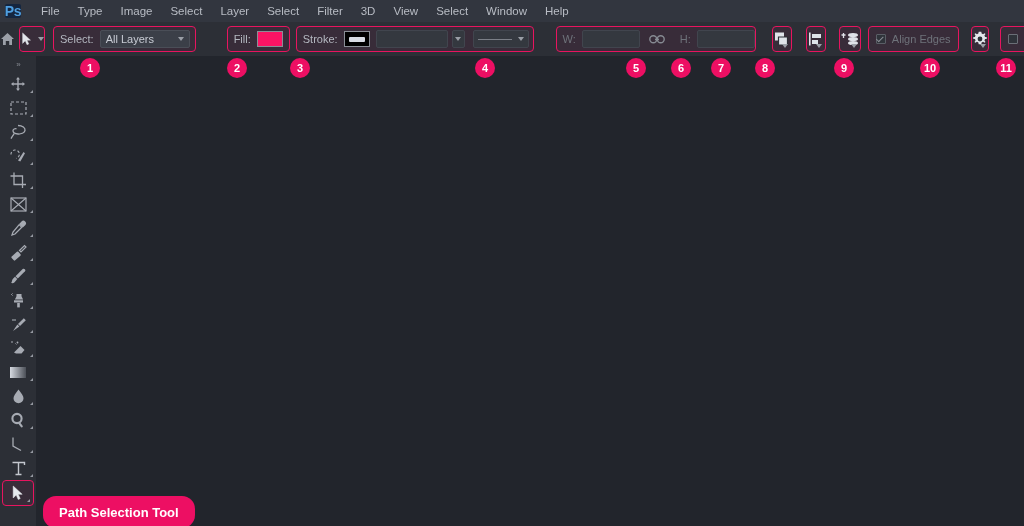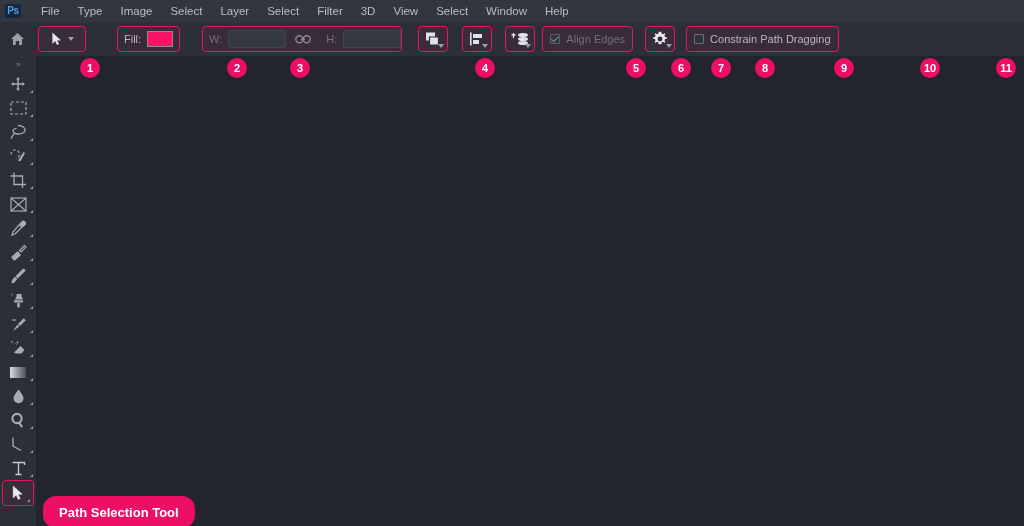--- a/index.html
+++ b/index.html
@@ -20,21 +20,21 @@
     position: absolute; left: 0; top: 0;
     width: 1024px; height: 22px;
     background: #32363f;
     display: flex; align-items: center;
   }
   .ps-logo {
     width: 16px; height: 14px; margin-left: 5px; margin-right: 11px;
     background: #15263f;
     border-radius: 2px;
     display: flex; align-items: center; justify-content: center;
-    font-size: 10px; font-weight: bold; color: #4f9fe0;
+    font-size: 14px; font-weight: bold; color: #4f9fe0;
     letter-spacing: -0.3px;
     line-height: 1;
   }
   .menu-item {
     font-size: 11.5px; color: #b8bcc4;
     padding: 0 9px; height: 22px;
     display: flex; align-items: center;
     white-space: nowrap;
   }
 
@@ -229,26 +229,47 @@
       </svg>
     </div>
 
     <div class="hl tool-picker" style="margin-left:4px;">
       <svg class="toolglyph" viewBox="0 0 14 16">
         <path d="M2 1 L2 13 L5 10 L7 14.5 L9 13.6 L7 9.3 L11 9.3 Z" fill="#e2e5ea" stroke="#e2e5ea" stroke-width="0.5"></path>
       </svg>
       <span class="caret"></span>
     </div>
 
+    <div class="hl" style="margin-left:8px;">
+      <span class="lbl">Select:</span>
+      <div class="select-box">
+        <span>All Layers</span>
+        <span class="caret"></span>
+      </div>
+    </div>
 
     <div class="hl" style="margin-left:31px;">
       <span class="lbl">Fill:</span>
       <span class="swatch"></span>
     </div>
 
+    <div class="hl" style="margin-left:6px;">
+      <span class="lbl">Stroke:</span>
+      <span class="stroke-swatch">
+          <i></i>
+        </span>
+      <span class="num-field wide"></span>
+      <span class="stepper">
+        <span class="caret"></span>
+      </span>
+      <span class="dash-box">
+        <span class="dash-line"></span>
+        <span class="caret"></span>
+      </span>
+    </div>
 
     <div class="hl" style="margin-left:22px;">
       <span class="lbl dim">W:</span>
       <span class="wh-field"></span>
       <span class="link-icon">
         <svg width="16" height="9" viewBox="0 0 16 9">
           <rect x="0.8" y="0.8" width="7" height="7" rx="3.5" fill="none" stroke="#868a92" stroke-width="1.4"></rect>
           <rect x="8.2" y="0.8" width="7" height="7" rx="3.5" fill="none" stroke="#868a92" stroke-width="1.4"></rect>
           <rect x="6" y="3.6" width="4" height="1.6" fill="#868a92"></rect>
         </svg>

